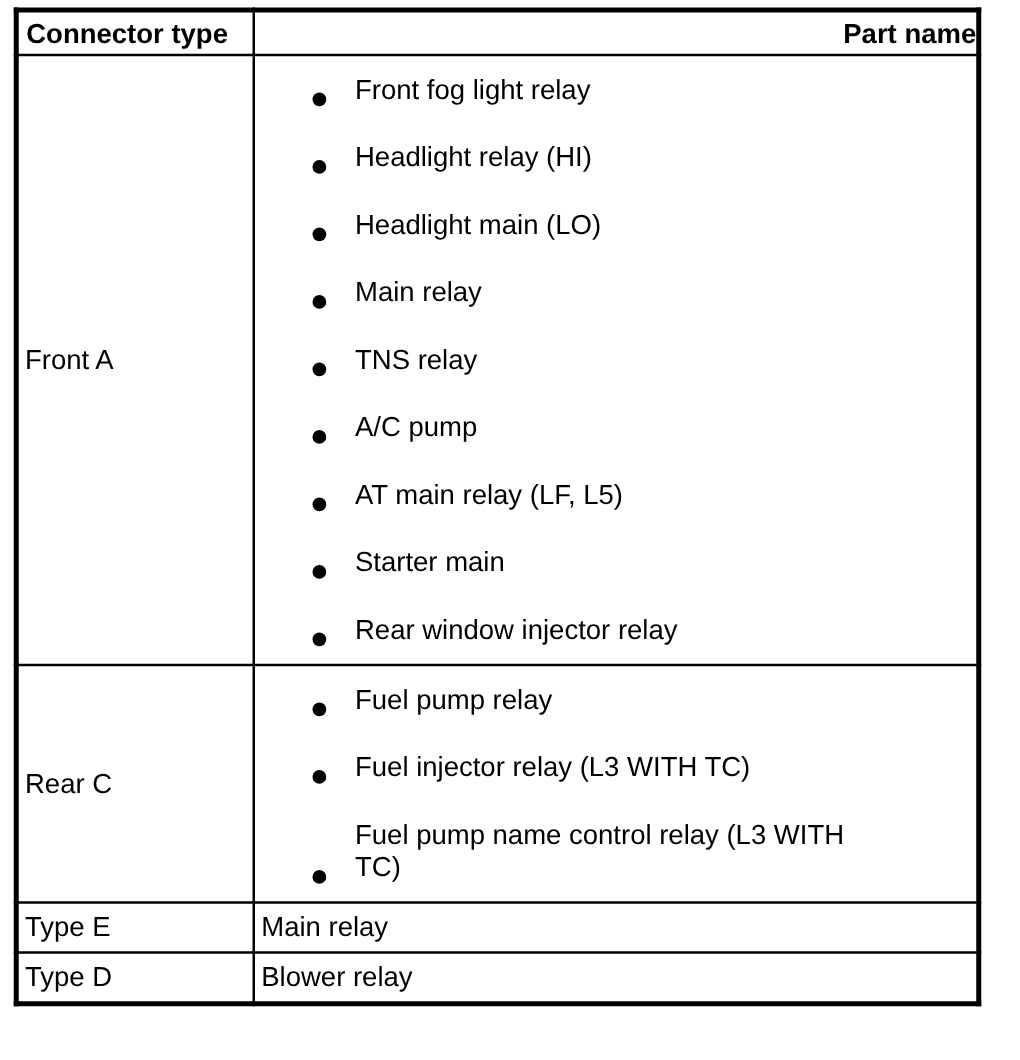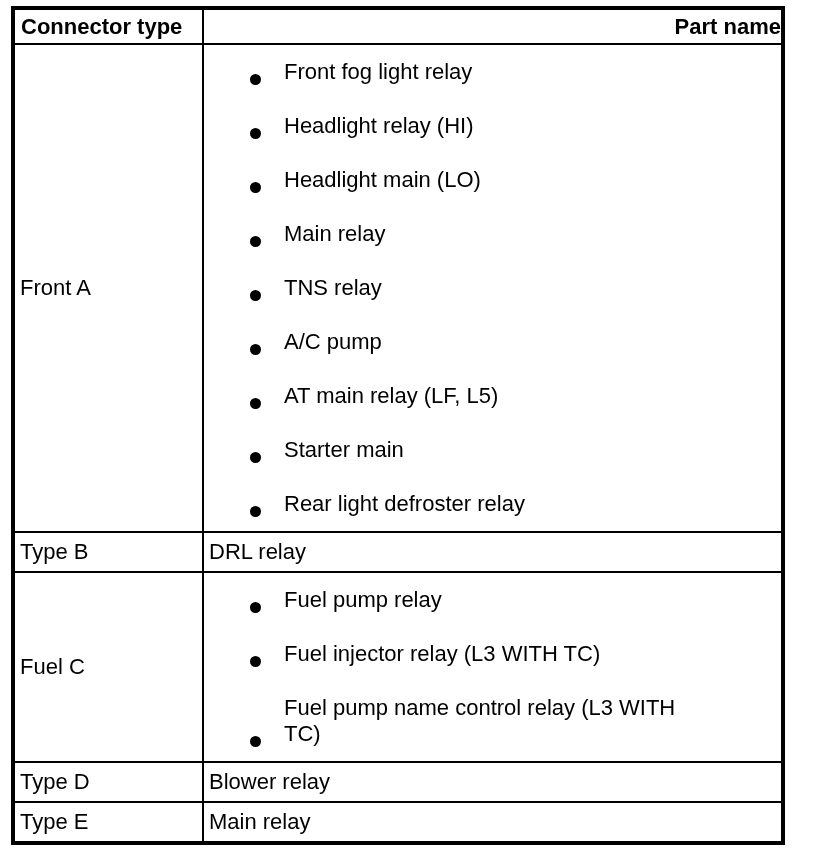--- a/index.html
+++ b/index.html
@@ -117,54 +117,48 @@
             <div class="bullet-item">
               <span class="bullet-dot"></span>
               <span class="part-text">AT main relay (LF, L5)</span>
             </div>
             <div class="bullet-item">
               <span class="bullet-dot"></span>
               <span class="part-text">Starter main</span>
             </div>
             <div class="bullet-item">
               <span class="bullet-dot"></span>
-              <span class="part-text">Rear light defroster relay</span>
+              <span class="part-text">Rear window injector relay</span>
             </div>
           </td>
         </tr>
         <tr>
-          <td class="col-type">Type B</td>
-          <td class="col-parts">
-            <div class="plain-part">DRL relay</div>
-          </td>
-        </tr>
-        <tr>
-          <td class="col-type">Fuel C</td>
+          <td class="col-type">Rear C</td>
           <td class="col-parts">
             <div class="bullet-item">
               <span class="bullet-dot"></span>
               <span class="part-text">Fuel pump relay</span>
             </div>
             <div class="bullet-item">
               <span class="bullet-dot"></span>
               <span class="part-text">Fuel injector relay (L3 WITH TC)</span>
             </div>
             <div class="bullet-item">
               <span class="bullet-dot"></span>
               <span class="part-text">Fuel pump name control relay (L3 WITH TC)</span>
             </div>
           </td>
         </tr>
         <tr>
+          <td class="col-type">Type E</td>
+          <td class="col-parts">
+            <div class="plain-part">Main relay</div>
+          </td>
+        </tr>
+        <tr>
           <td class="col-type">Type D</td>
           <td class="col-parts">
             <div class="plain-part">Blower relay</div>
-          </td>
-        </tr>
-        <tr>
-          <td class="col-type">Type E</td>
-          <td class="col-parts">
-            <div class="plain-part">Main relay</div>
           </td>
         </tr>
       </tbody>
   </table>
 </div>
 
 </body></html>

